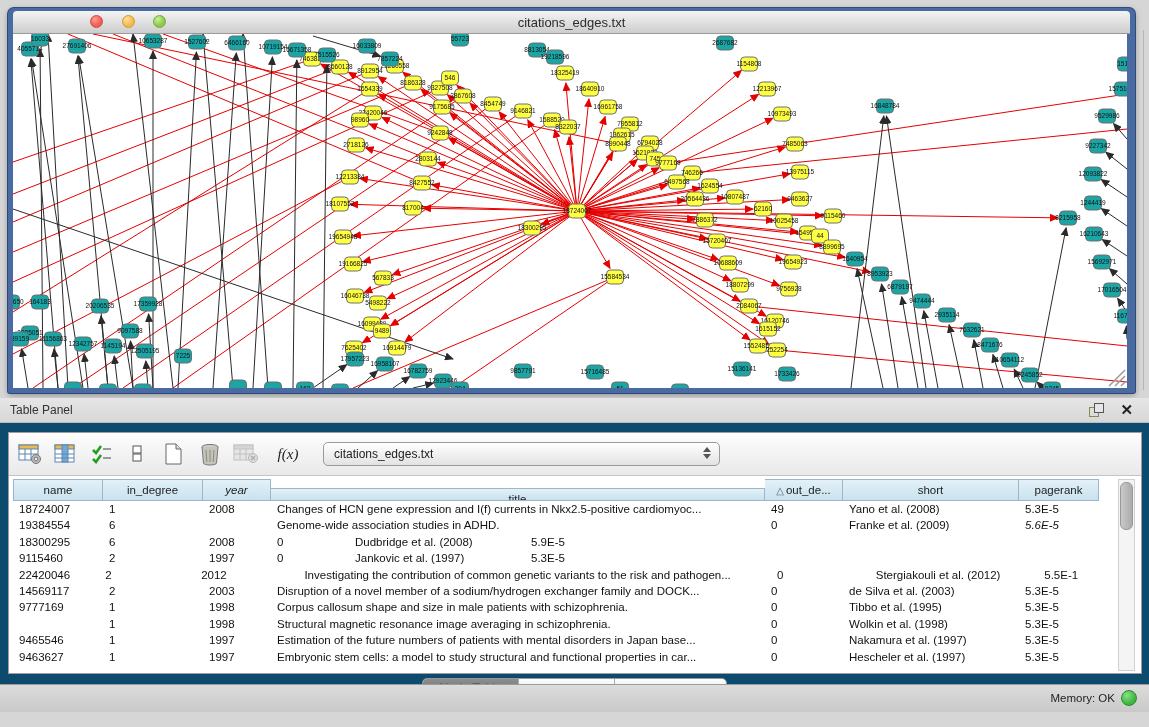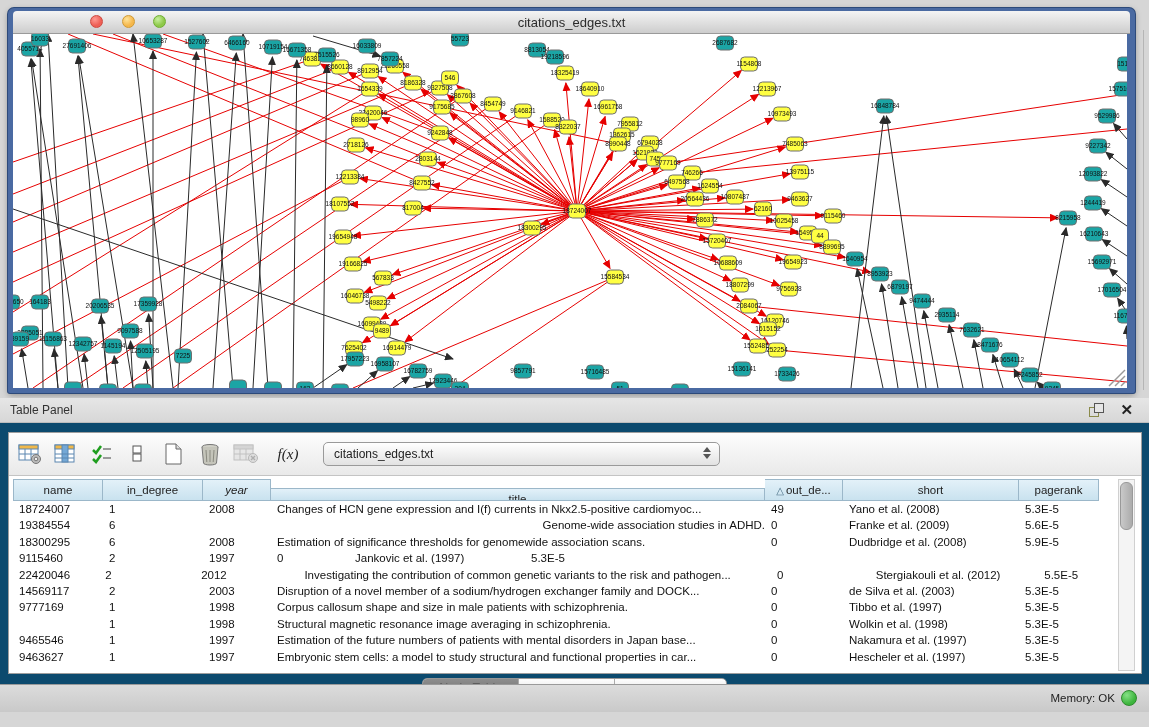--- a/index.html
+++ b/index.html
@@ -896,67 +896,66 @@
             <div class="data-cell" style="width: 68px;">2008</div>
             <div class="data-cell" style="width: 494px;">Changes of HCN gene expression and I(f) currents in Nkx2.5-positive cardiomyoc...</div>
             <div class="data-cell" style="width: 78px;">49</div>
             <div class="data-cell" style="width: 176px;">Yano et al. (2008)</div>
             <div class="data-cell" style="width: 80px;">5.3E-5</div>
           </div>
           <div class="data-row">
             <div class="data-cell" style="width: 90px;">19384554</div>
             <div class="data-cell" style="width: 100px;">6</div>
             <div class="data-cell" style="width: 68px; margin-top: 47px;">2009</div>
-            <div class="data-cell" style="width: 494px; text-align: right;">Genome-wide association studies in ADHD.</div>
+            <div class="data-cell" style="width: 494px;">Genome-wide association studies in ADHD.</div>
             <div class="data-cell" style="width: 78px;">0</div>
             <div class="data-cell" style="width: 176px;">Franke et al. (2009)</div>
-            <div class="data-cell" style="width: 80px;">5.6E-5</div>
+            <div class="data-cell" style="width: 80px; font-style: italic;">5.6E-5</div>
           </div>
           <div class="data-row">
             <div class="data-cell" style="width: 90px;">18300295</div>
             <div class="data-cell" style="width: 100px;">6</div>
             <div class="data-cell" style="width: 68px;">2008</div>
-            <div class="data-cell" style="width: 494px;">Estimation of significance thresholds for genomewide association scans.</div>
             <div class="data-cell" style="width: 78px;">0</div>
             <div class="data-cell" style="width: 176px;">Dudbridge et al. (2008)</div>
             <div class="data-cell" style="width: 80px;">5.9E-5</div>
           </div>
           <div class="data-row">
             <div class="data-cell" style="width: 90px;">9115460</div>
             <div class="data-cell" style="width: 100px;">2</div>
             <div class="data-cell" style="width: 68px;">1997</div>
             <div class="data-cell" style="width: 78px;">0</div>
             <div class="data-cell" style="width: 176px;">Jankovic et al. (1997)</div>
             <div class="data-cell" style="width: 80px;">5.3E-5</div>
           </div>
           <div class="data-row">
             <div class="data-cell" style="width: 90px;">22420046</div>
             <div class="data-cell" style="width: 100px;">2</div>
             <div class="data-cell" style="width: 68px;">2012</div>
             <div class="data-cell" style="width: 494px; margin-left: 38px;">Investigating the contribution of common genetic variants to the risk and pathogen...</div>
             <div class="data-cell" style="width: 78px;">0</div>
             <div class="data-cell" style="width: 176px; margin-left: 24px;">Stergiakouli et al. (2012)</div>
-            <div class="data-cell" style="width: 80px;">5.5E-5</div>
+            <div class="data-cell" style="width: 80px;">5.5E-1</div>
           </div>
           <div class="data-row">
             <div class="data-cell" style="width: 90px;">14569117</div>
             <div class="data-cell" style="width: 100px;">2</div>
             <div class="data-cell" style="width: 68px;">2003</div>
             <div class="data-cell" style="width: 494px;">Disruption of a novel member of a sodium/hydrogen exchanger family and DOCK...</div>
             <div class="data-cell" style="width: 78px;">0</div>
             <div class="data-cell" style="width: 176px;">de Silva et al. (2003)</div>
             <div class="data-cell" style="width: 80px;">5.3E-5</div>
           </div>
           <div class="data-row">
             <div class="data-cell" style="width: 90px;">9777169</div>
             <div class="data-cell" style="width: 100px;">1</div>
             <div class="data-cell" style="width: 68px;">1998</div>
             <div class="data-cell" style="width: 494px;">Corpus callosum shape and size in male patients with schizophrenia.</div>
             <div class="data-cell" style="width: 78px;">0</div>
-            <div class="data-cell" style="width: 176px;">Tibbo et al. (1997)</div>
+            <div class="data-cell" style="width: 176px;">Tibbo et al. (1995)</div>
             <div class="data-cell" style="width: 80px;">5.3E-5</div>
           </div>
           <div class="data-row">
             <div class="data-cell" style="width: 90px; margin-top: 12px;">9699695</div>
             <div class="data-cell" style="width: 100px;">1</div>
             <div class="data-cell" style="width: 68px;">1998</div>
             <div class="data-cell" style="width: 494px;">Structural magnetic resonance image averaging in schizophrenia.</div>
             <div class="data-cell" style="width: 78px;">0</div>
             <div class="data-cell" style="width: 176px;">Wolkin et al. (1998)</div>
             <div class="data-cell" style="width: 80px;">5.3E-5</div>

